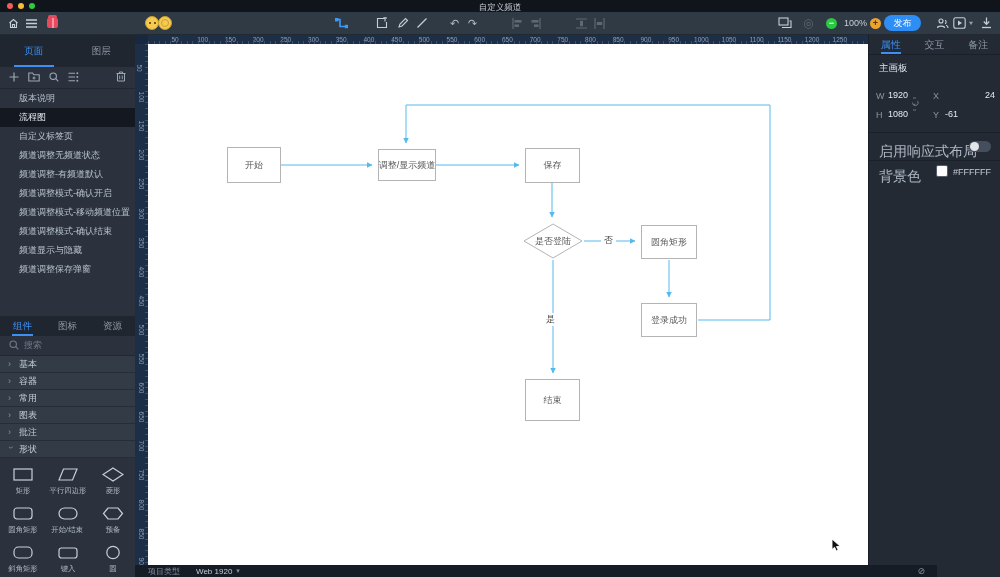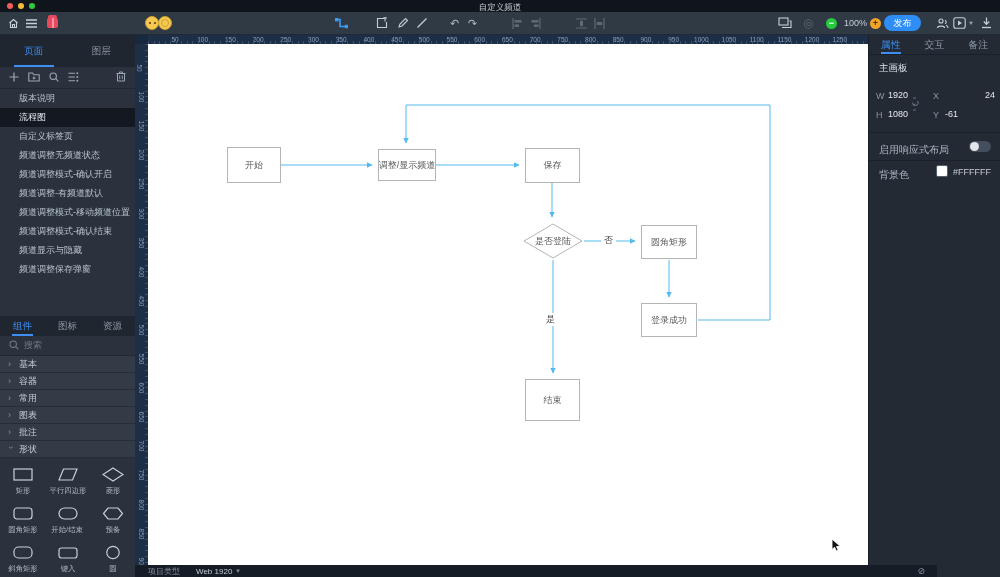--- a/index.html
+++ b/index.html
@@ -96,21 +96,21 @@
   .inspector { width:132px; flex:none; background:#232a34; border-left:1px solid #1a202a; position:relative; font-size:9px; }
   .insp-tabs { position:absolute; left:0; right:0; top:0; height:20px; display:flex; border-bottom:1px solid #1a202a; }
   .insp-tab { flex:1; text-align:center; line-height:20px; color:#8d99a7; font-size:10px; position:relative; cursor:pointer; }
   .insp-tab.active { color:#3d8ff6; }
   .insp-tab.active::after { content:""; position:absolute; left:12px; right:12px; bottom:0; height:2px; background:#3d8ff6; }
   .artboard-title { position:absolute; left:10px; top:27px; color:#dfe5ec; font-size:9.5px; }
   .dim-label { position:absolute; color:#8b95a3; }
   .dim-value { position:absolute; color:#e6eaef; }
   .constrain { position:absolute; color:#6b7686; }
   .sep { position:absolute; left:0; right:0; height:1px; background:#1b212b; }
-  .resp-label, .bg-label { position:absolute; left:10px; color:#aeb8c4; font-size:10px; }
+  .resp-label, .bg-label { position:absolute; left:10px; color:#aeb8c4; font-size:14px; }
   .toggle { position:absolute; width:22px; height:11px; border-radius:6px; background:#454e5c; cursor:pointer; }
   .toggle::after { content:""; position:absolute; left:1px; top:1px; width:9px; height:9px; border-radius:50%; background:#e2e6eb; }
   .bg-swatch { position:absolute; width:12px; height:12px; background:#fff; border:1px solid #555e6b; border-radius:2px; cursor:pointer; }
   .bg-value { position:absolute; color:#c7ccd4; }
 </style>
 </head>
 <body>
 
 <div class="app">
 
@@ -266,22 +266,22 @@
         <span><svg width="10" height="11" viewBox="0 0 10 11">
               <path d="M1.5 3 V10 H8.5 V3 M0.5 2.5 H9.5 M3.5 2.5 V1 H6.5 V2.5" stroke="#9aa7b5" fill="none" stroke-width="1"></path>
               <path d="M3.7 4.5 V8.2 M6.3 4.5 V8.2" stroke="#9aa7b5" stroke-width="0.9"></path>
             </svg></span>
       </div>
       <div class="page-list">
           <div class="page-item">版本说明</div>
           <div class="page-item selected">流程图</div>
           <div class="page-item">自定义标签页</div>
           <div class="page-item">频道调整无频道状态</div>
+          <div class="page-item">频道调整-有频道默认</div>
           <div class="page-item">频道调整模式-确认开启</div>
-          <div class="page-item">频道调整-有频道默认</div>
           <div class="page-item">频道调整模式-移动频道位置</div>
           <div class="page-item">频道调整模式-确认结束</div>
           <div class="page-item">频道显示与隐藏</div>
           <div class="page-item">频道调整保存弹窗</div>
         </div>
       <div class="side-fill"></div>
       <div class="lib-tabs">
           <div class="lib-tab active">组件</div>
           <div class="lib-tab">图标</div>
           <div class="lib-tab">资源</div>

